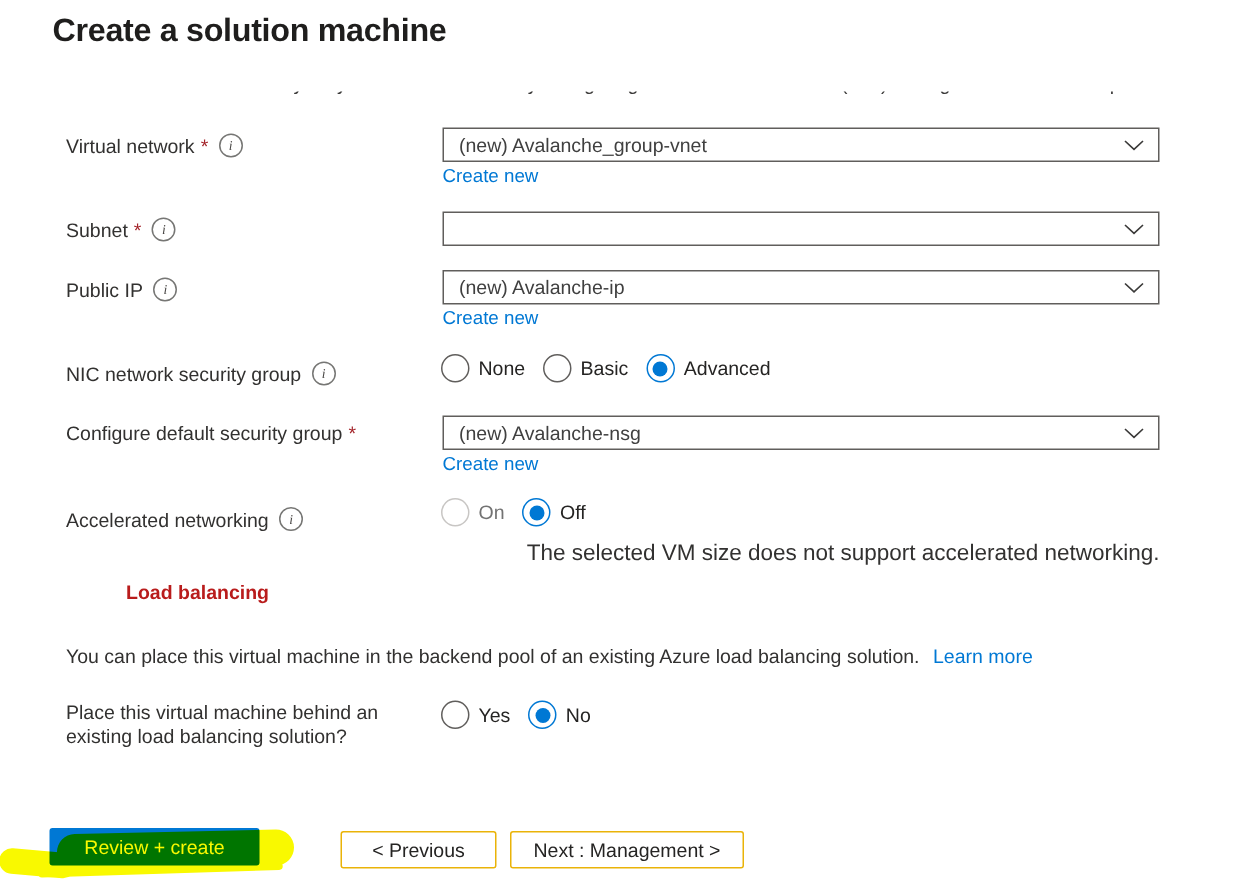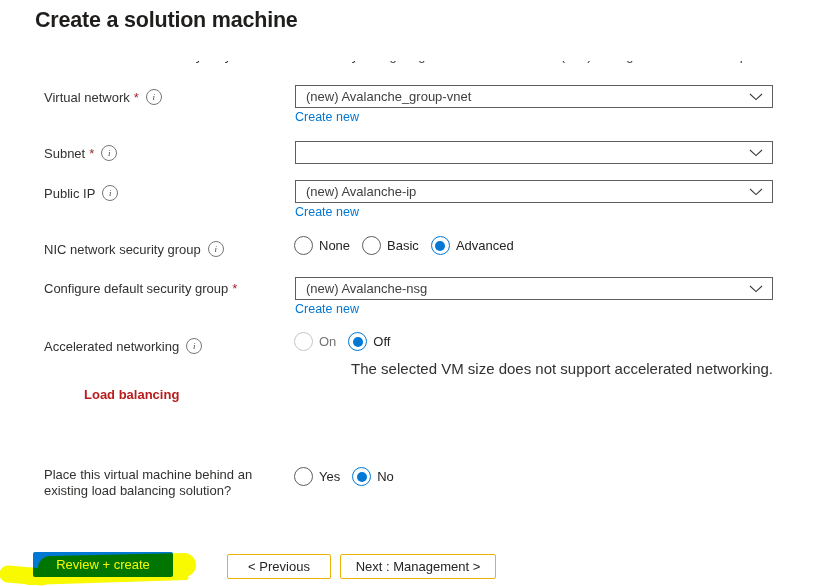--- a/index.html
+++ b/index.html
@@ -146,20 +146,23 @@
       <span>On</span>
     </div>
     <div class="radio selected">
       <span class="circ"></span>
       <span>Off</span>
     </div>
   </div>
   <div class="note">The selected VM size does not support accelerated networking.</div>
 
   <div class="section-h">Load balancing</div>
+  <div class="lb-desc">
+    <span>You can place this virtual machine in the backend pool of an existing Azure load balancing solution.</span><a>Learn more</a>
+  </div>
   <div class="question">Place this virtual machine behind an existing load balancing solution?</div>
   <div class="radio-group" style="top:467px">
     <div class="radio">
       <span class="circ"></span>
       <span>Yes</span>
     </div>
     <div class="radio selected">
       <span class="circ"></span>
       <span>No</span>
     </div>

